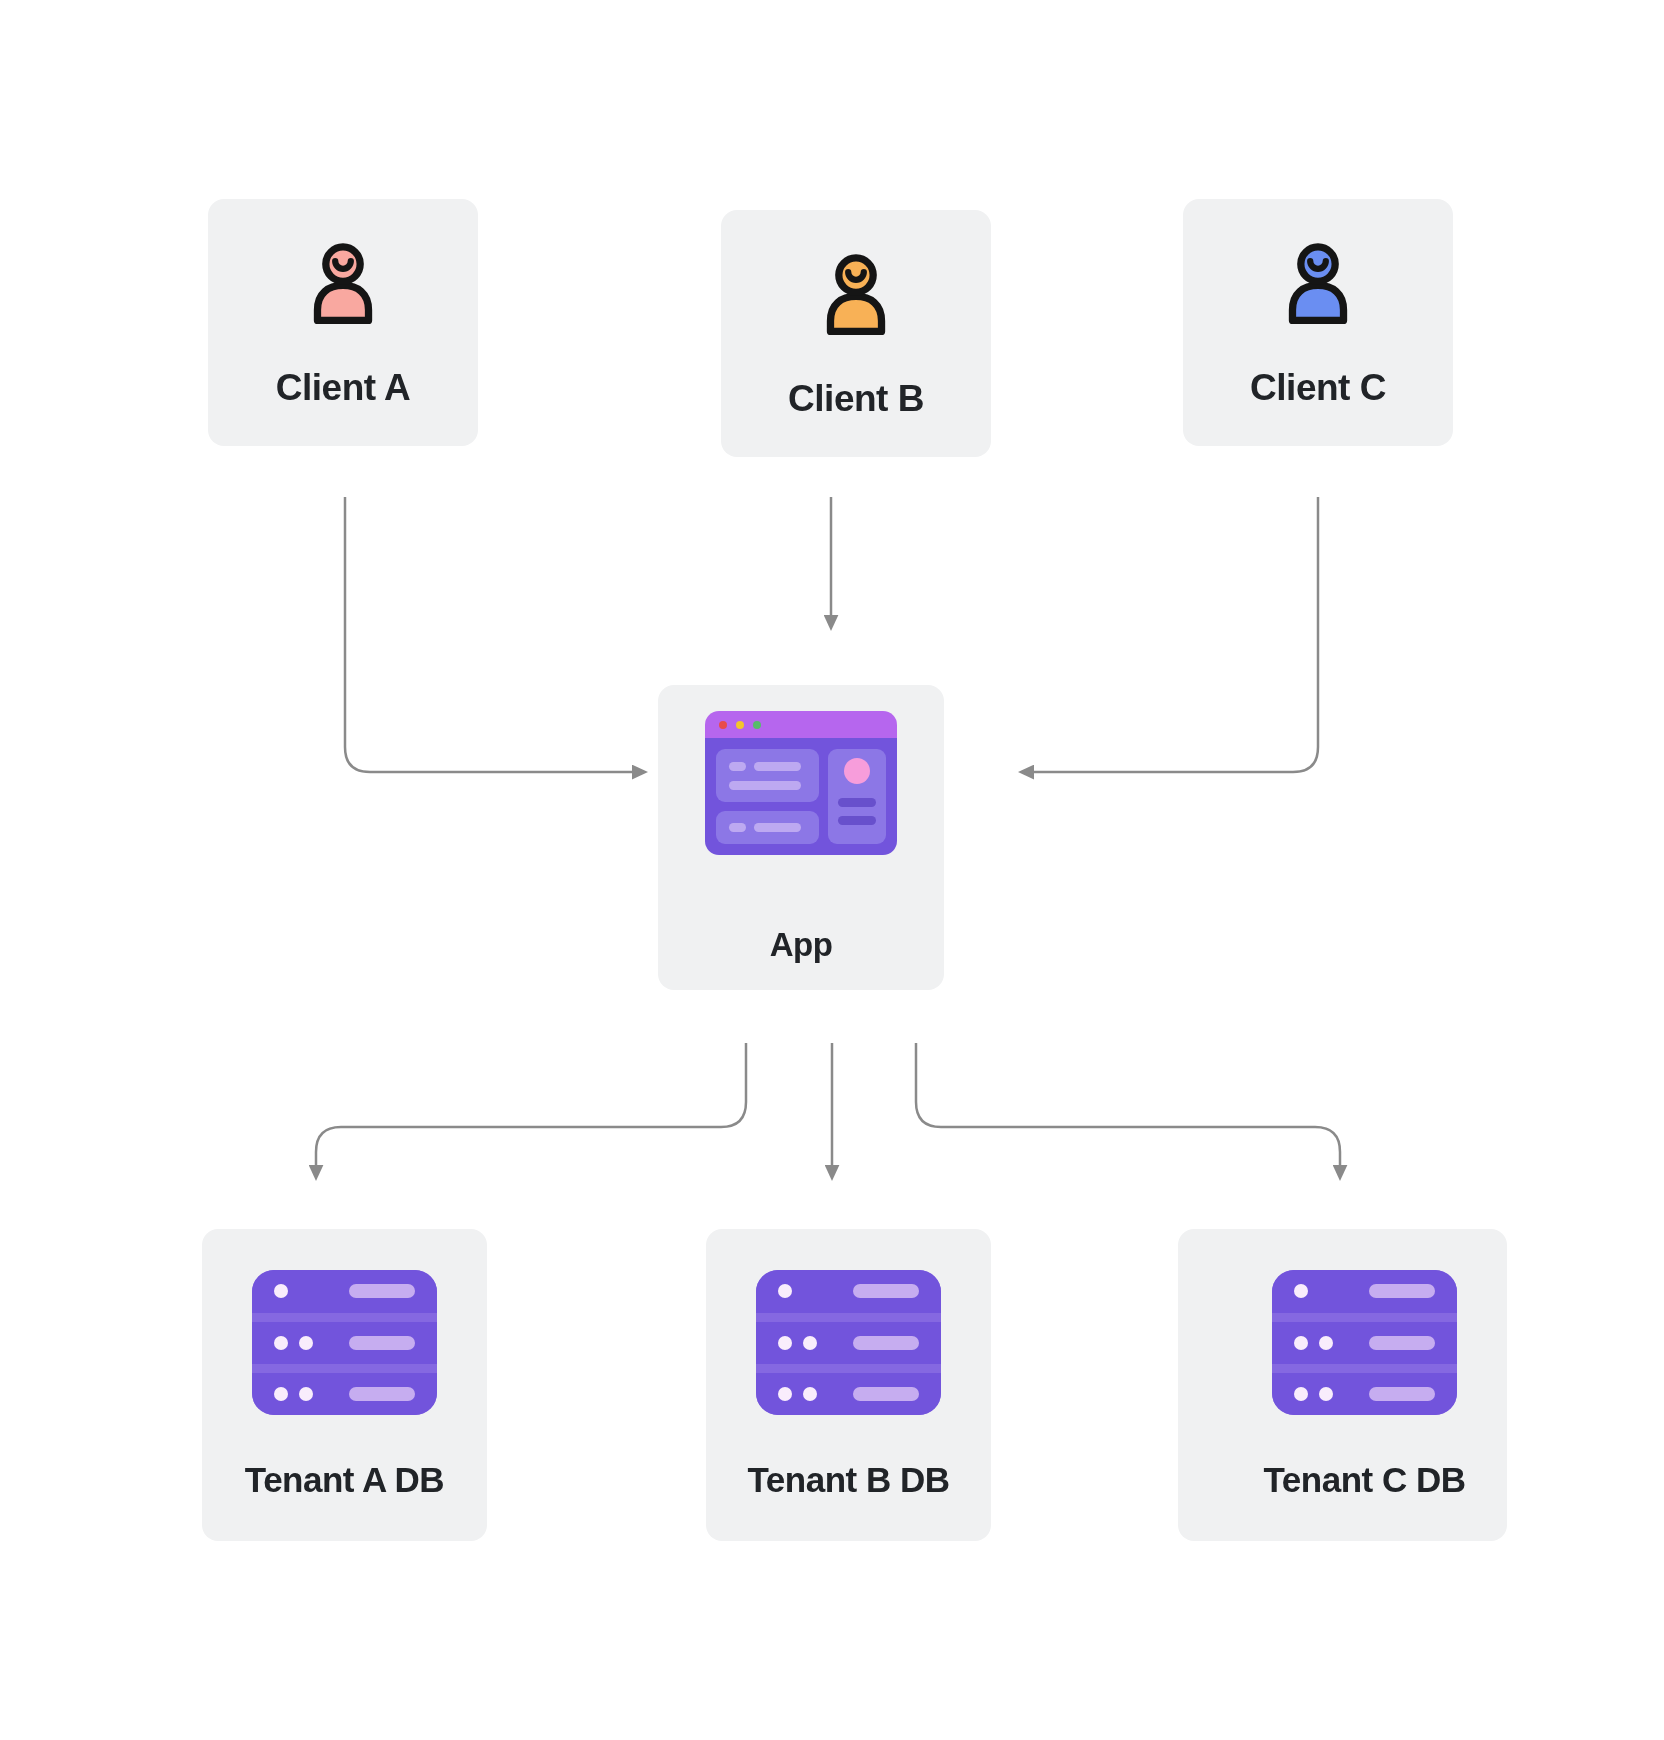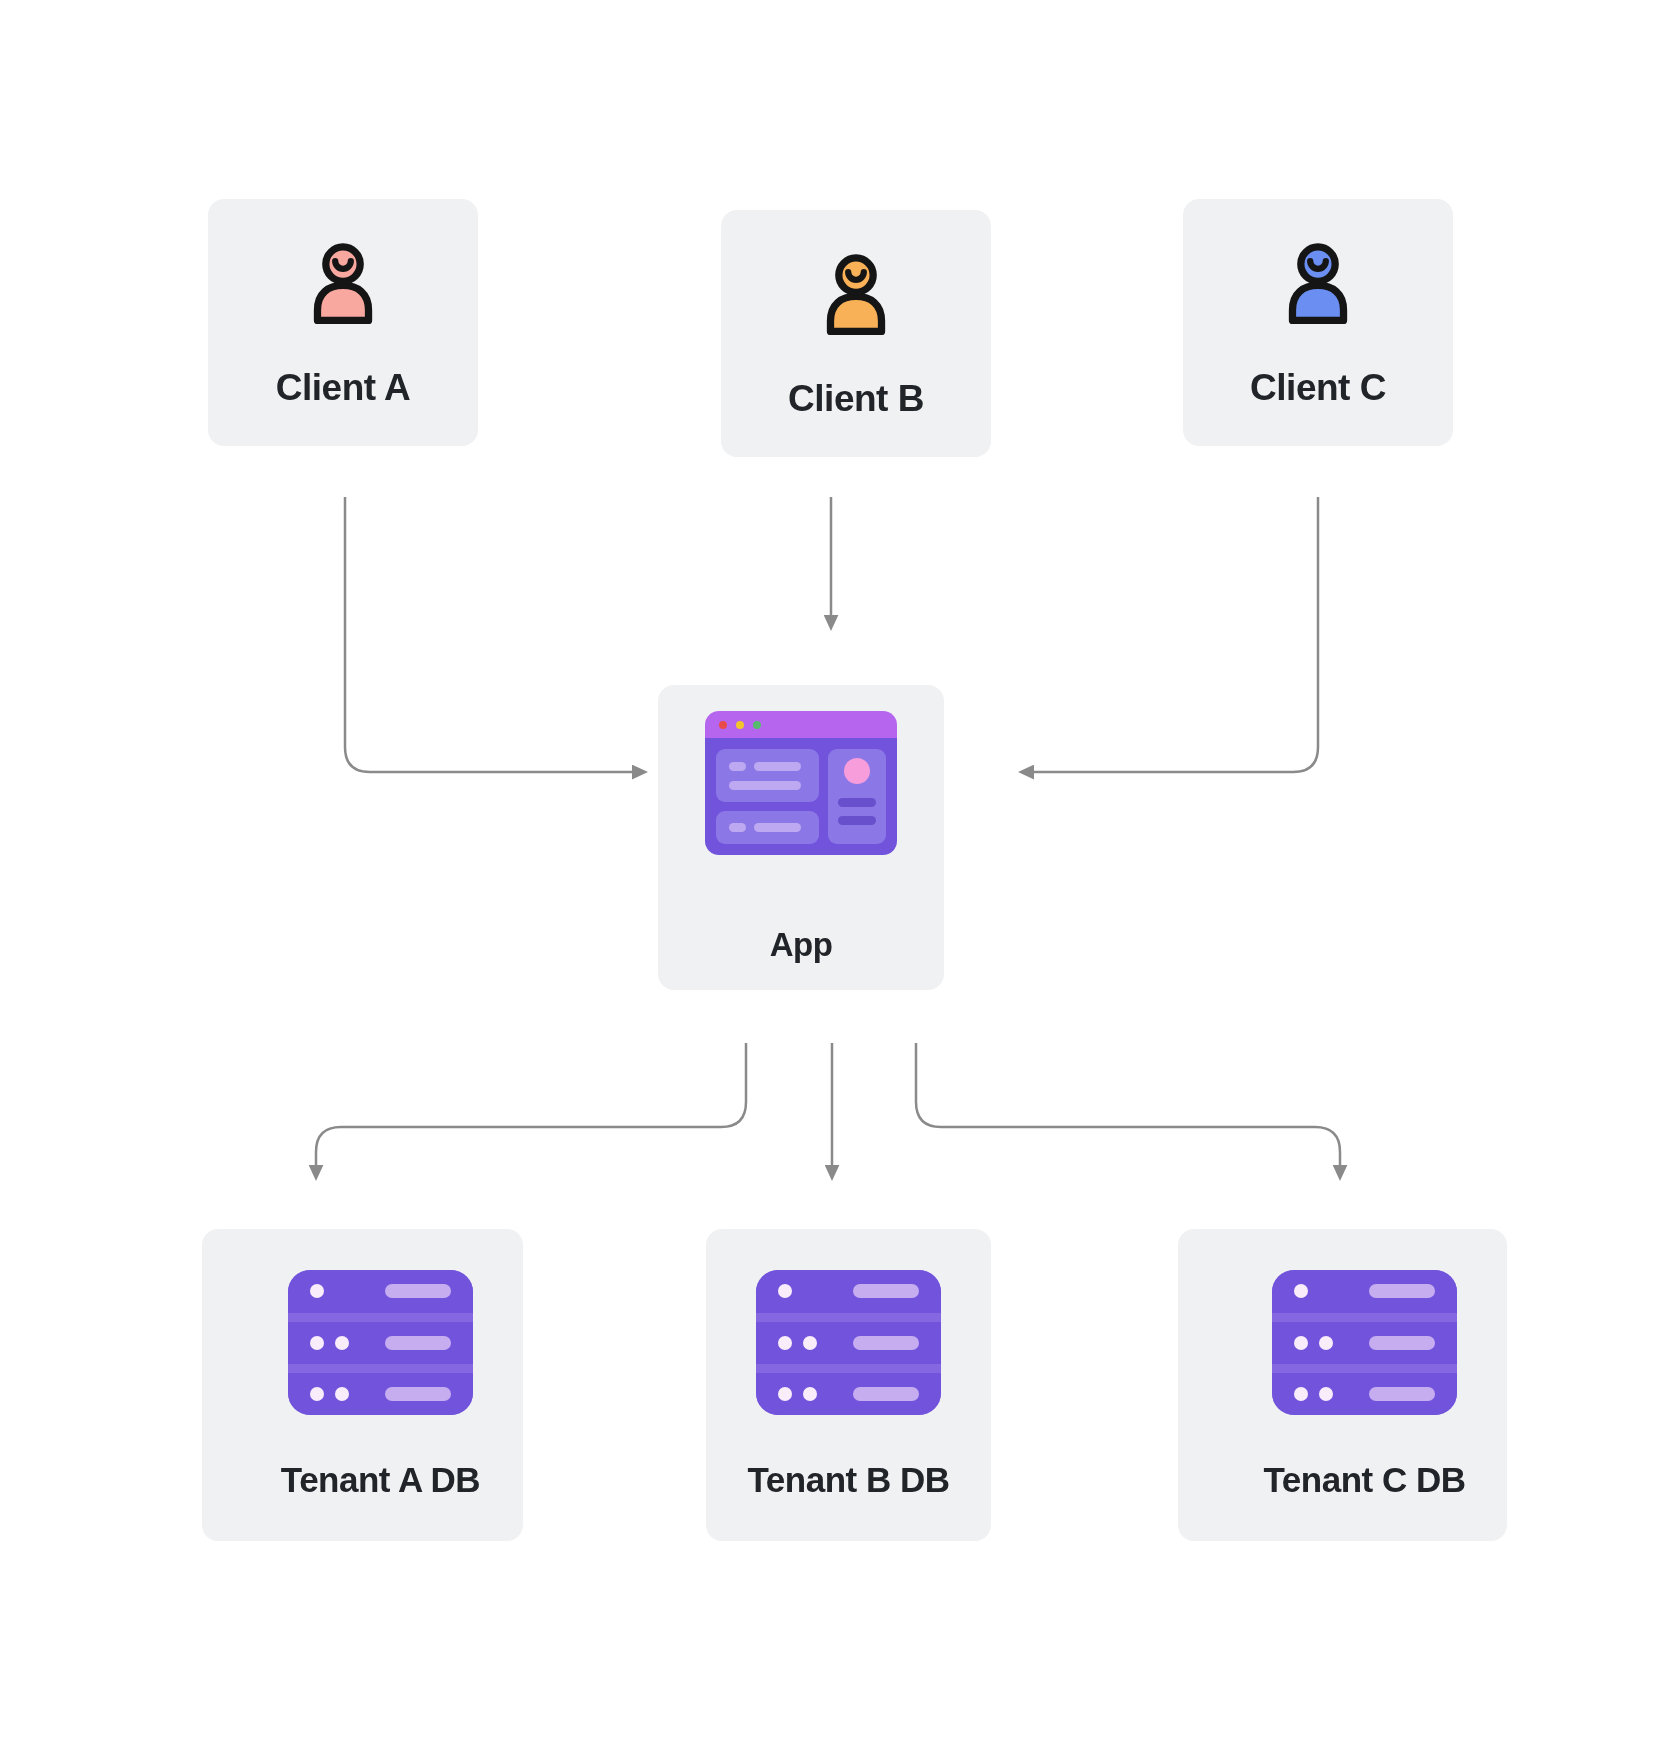--- a/index.html
+++ b/index.html
@@ -29,21 +29,21 @@
     justify-content: center;
   }
   .client-card { width: 270px; height: 247px; gap: 32px; }
   .card-client-a { left: 208px; top: 199px; }
   .card-client-b { left: 697px; top: 210px; margin-left: 24px; }
   .card-client-c { left: 1183px; top: 199px; }
 
   .app-card { left: 658px; top: 685px; width: 286px; height: 305px; gap: 72px; }
 
   .tenant-card { width: 285px; height: 312px; gap: 46px; }
-  .card-tenant-a { left: 202px; top: 1229px; padding-left: 36px; }
+  .card-tenant-a { left: 202px; top: 1229px; }
   .card-tenant-b { left: 706px; top: 1229px; }
   .card-tenant-c { left: 1178px; top: 1229px; padding-left: 44px; }
 
   .card-label {
     font-weight: 600;
     color: var(--text, #212428);
     letter-spacing: -0.5px;
     line-height: 1.1;
     white-space: nowrap;
   }

